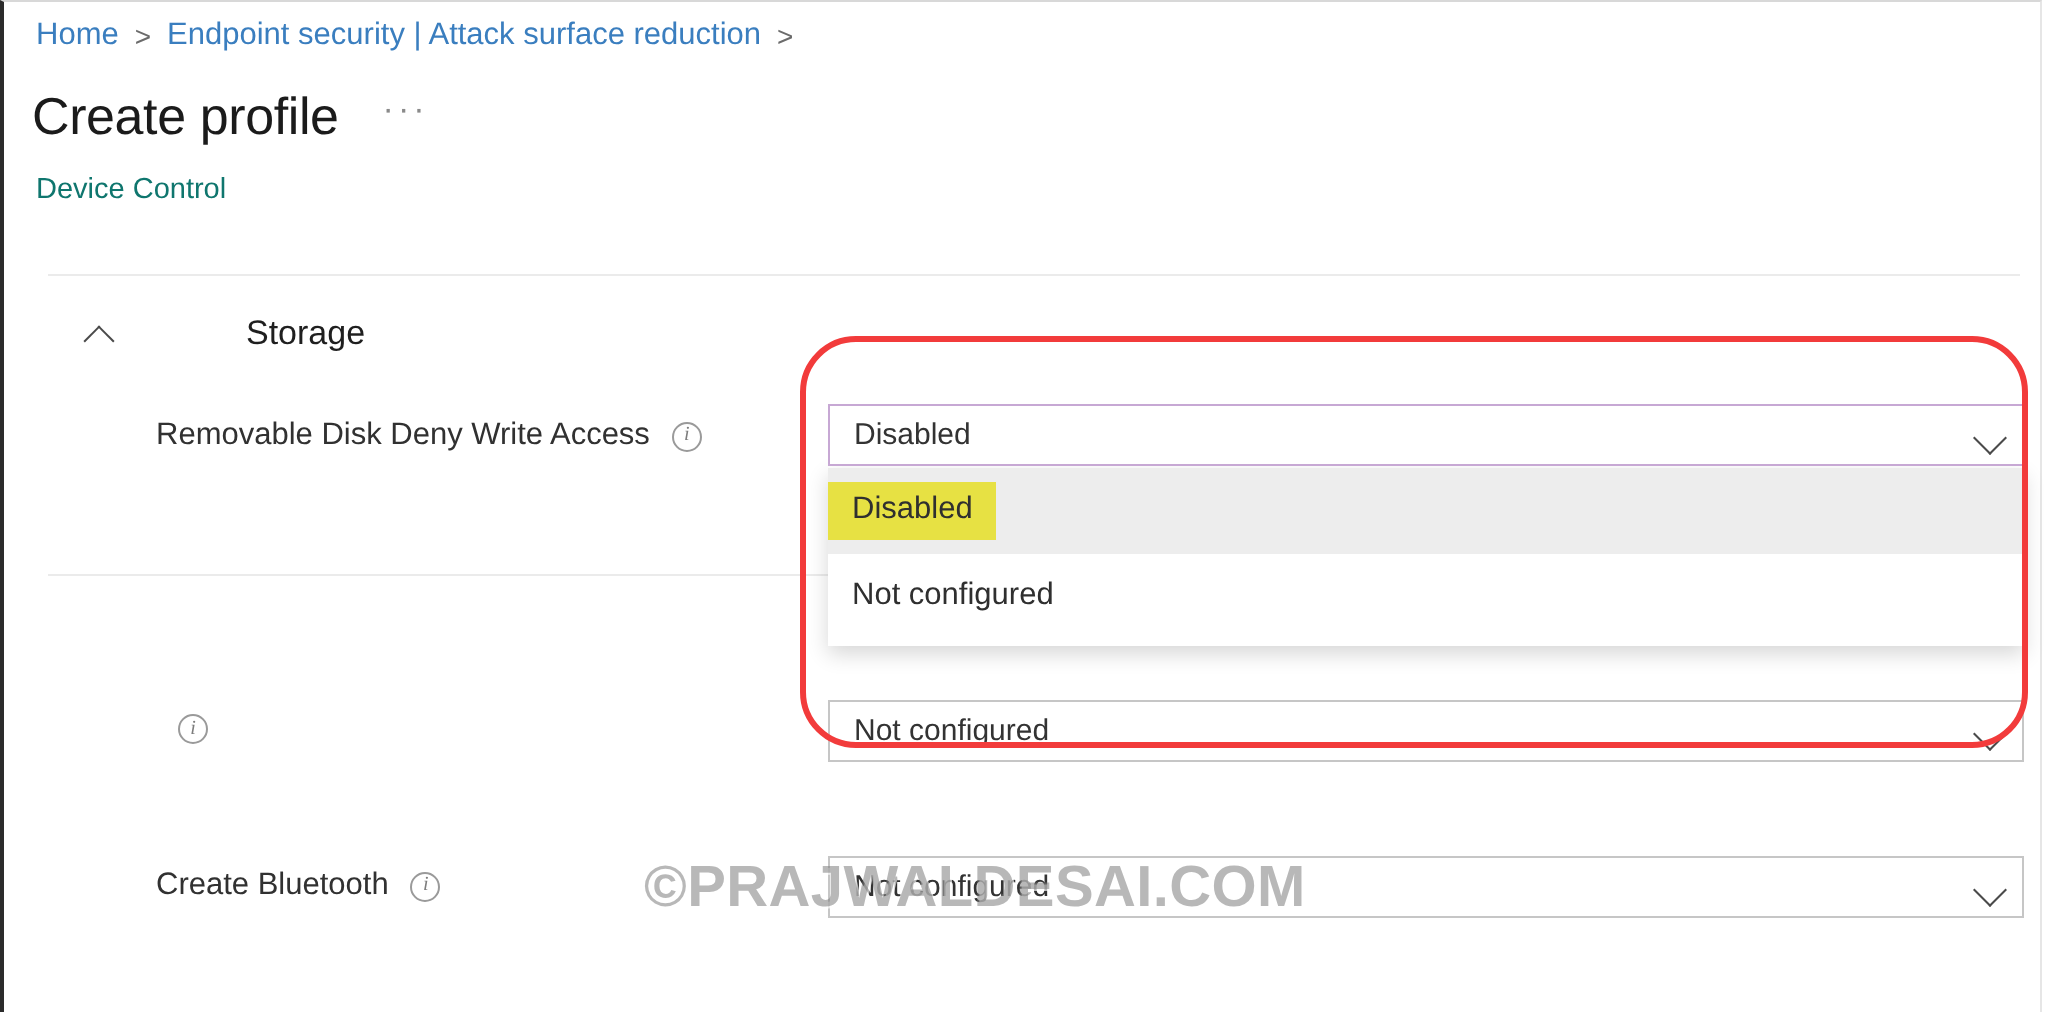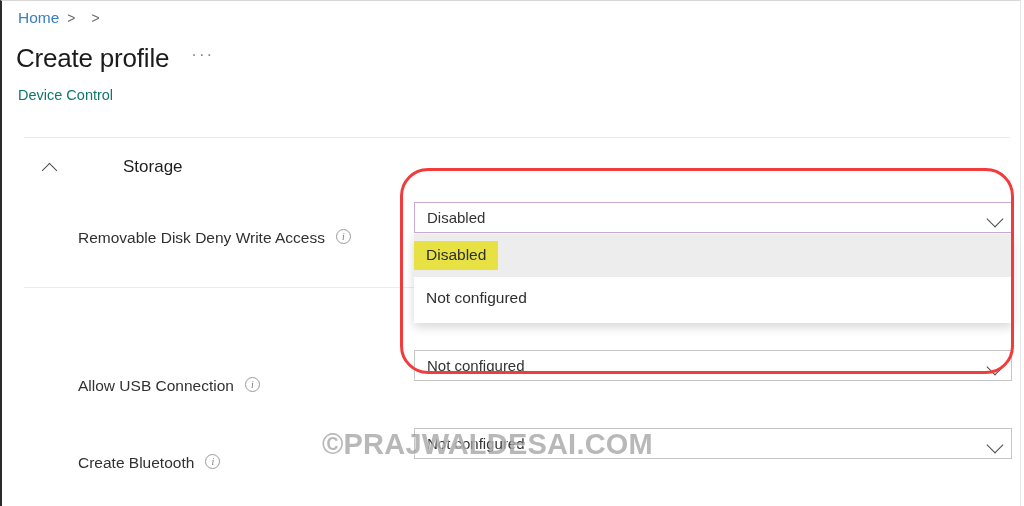--- a/index.html
+++ b/index.html
@@ -102,25 +102,24 @@
     font-size: 17px;
     color: #1f1f1f;
     font-weight: 400;
   }
   #section-storage      { left: 40px; top: 156px; }
   #section-connectivity { left: 40px; top: 303px; }
 
   
   .setting-label {
     position: absolute;
-    display: flex; align-items: flex-start;
+    display: flex; align-items: center;
     font-size: 15.5px;
     color: #313131;
     white-space: nowrap;
-    margin-top: 20px;
   }
   #label-removable { left: 76px; top: 208px; }
   #label-usb       { left: 76px; top: 356px; }
   #label-bluetooth { left: 76px; top: 433px; }
 
   .info-icon {
     display: inline-flex;
     align-items: center; justify-content: center;
     width: 15px; height: 15px;
     margin-left: 11px;
@@ -246,20 +245,21 @@
   }
 </style>
 </head>
 <body>
 
 <div id="page">
 
   <div id="breadcrumb">
     <span class="crumb-link">Home</span>
     <span class="crumb-sep">&gt;</span>
+    <span class="crumb-link">Endpoint security | Attack surface reduction</span>
     <span class="crumb-sep">&gt;</span>
   </div>
 
   <div id="title-row">
     <div id="page-title">Create profile</div>
     <div id="title-more">···</div>
   </div>
   <div id="subtitle">Device Control</div>
 
   <div class="divider" id="divider-top"></div>
@@ -270,21 +270,20 @@
     <span class="section-title">Storage</span>
   </div>
 
   <div class="setting-label" id="label-removable">
     <span>Removable Disk Deny Write Access</span>
     <span class="info-icon">i</span>
   </div>
 
 
   <div class="setting-label" id="label-usb">
-    <span>Allow USB Connection</span>
     <span class="info-icon">i</span>
   </div>
 
   <div class="setting-label" id="label-bluetooth">
     <span>Create Bluetooth</span>
     <span class="info-icon">i</span>
   </div>
 
   <div class="select-box" id="select-usb">
     <span class="select-value">Not configured</span>

